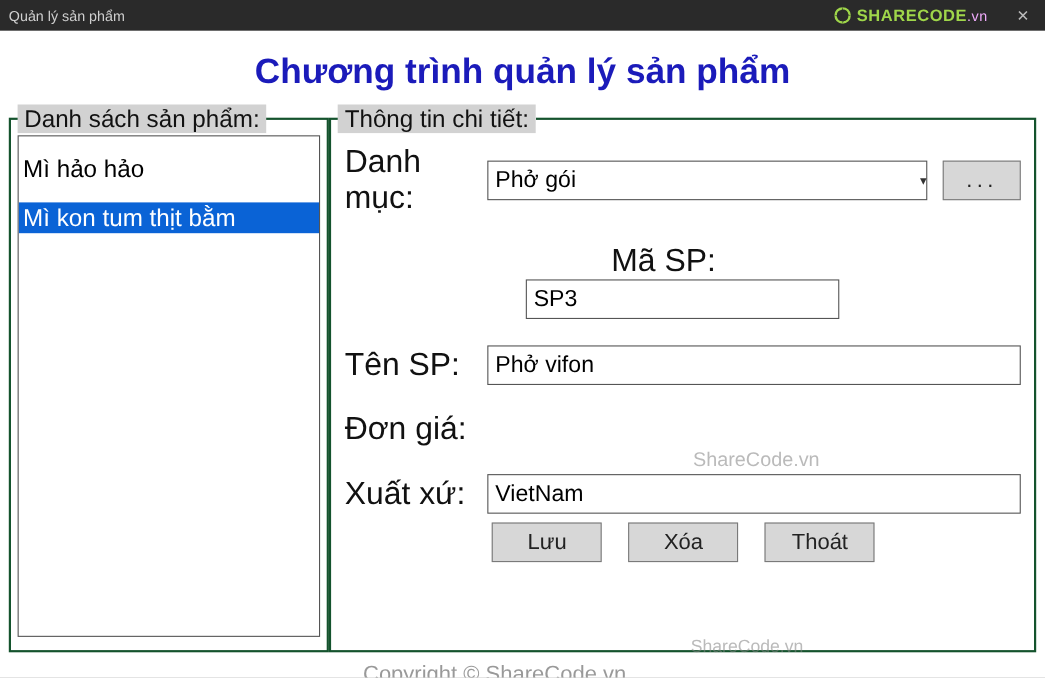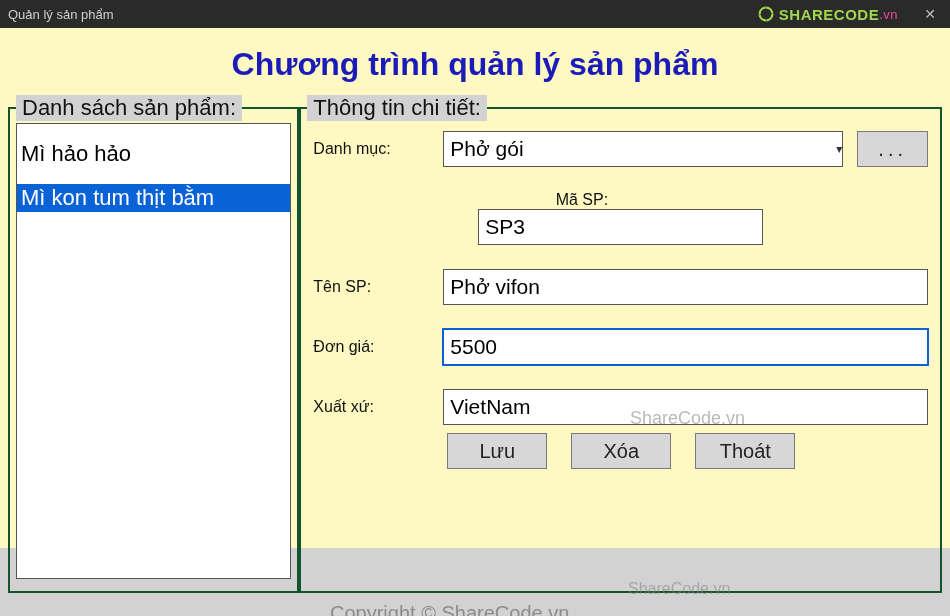--- a/index.html
+++ b/index.html
@@ -23,34 +23,34 @@
   .titlebar-left { display:flex; align-items:center; }
   .titlebar-logo {
     display: flex;
     align-items: center;
     color: #9fd64a;
     font-weight: bold;
     font-size: 15px;
     letter-spacing: 0.5px;
     margin-right: 20px;
   }
-  .titlebar-logo span.suffix { color: #ec4899; font-weight: normal; font-size: 13px; }
+  .titlebar-logo span.suffix { color: #f0abfc; font-weight: normal; font-size: 13px; }
   .titlebar-logo svg { width:18px; height:18px; margin-right:4px; }
   .window-close {
     width: 24px; height: 24px;
     color: #bbb;
     display:flex; align-items:center; justify-content:center;
     font-size: 14px;
     cursor: default;
   }
   .window {
     position: relative;
     width: 950px;
-    height: 520px;
-    background: #fef9c3;
+    height: 588px;
+    background: #ffffff;
   }
   .main-title {
     text-align: center;
     font-size: 32px;
     font-weight: bold;
     color: #1b1bba;
     padding: 18px 0 12px 0;
   }
   .content {
     display: flex;
@@ -99,21 +99,21 @@
     height: 498px;
     position: relative;
   }
   .form-row {
     display: flex;
     align-items: center;
     padding: 10px 12px 0 12px;
   }
   .form-row .label {
     width: 130px;
-    font-size: 16px;
+    font-size: 29px;
     color: #111;
   }
   .form-row .field {
     flex: 1;
     display: flex;
     align-items: center;
   }
   .text-input, .combo, .date-input {
     width: 100%;
     height: 36px;
@@ -257,23 +257,20 @@
 
       <div class="form-row" style="margin-top:14px;">
         <div class="label">Tên SP:</div>
         <div class="field">
           <input class="text-input" value="Phở vifon" style="">
         </div>
       </div>
 
       <div class="form-row" style="margin-top:14px;">
         <div class="label">Đơn giá:</div>
-        <div class="field">
-          <input class="text-input focused" value="5500" style="">
-        </div>
       </div>
 
       <div class="form-row" style="margin-top:14px;">
         <div class="label">Xuất xứ:</div>
         <div class="field">
           <input class="text-input" value="VietNam" style="">
         </div>
       </div>
 
 

